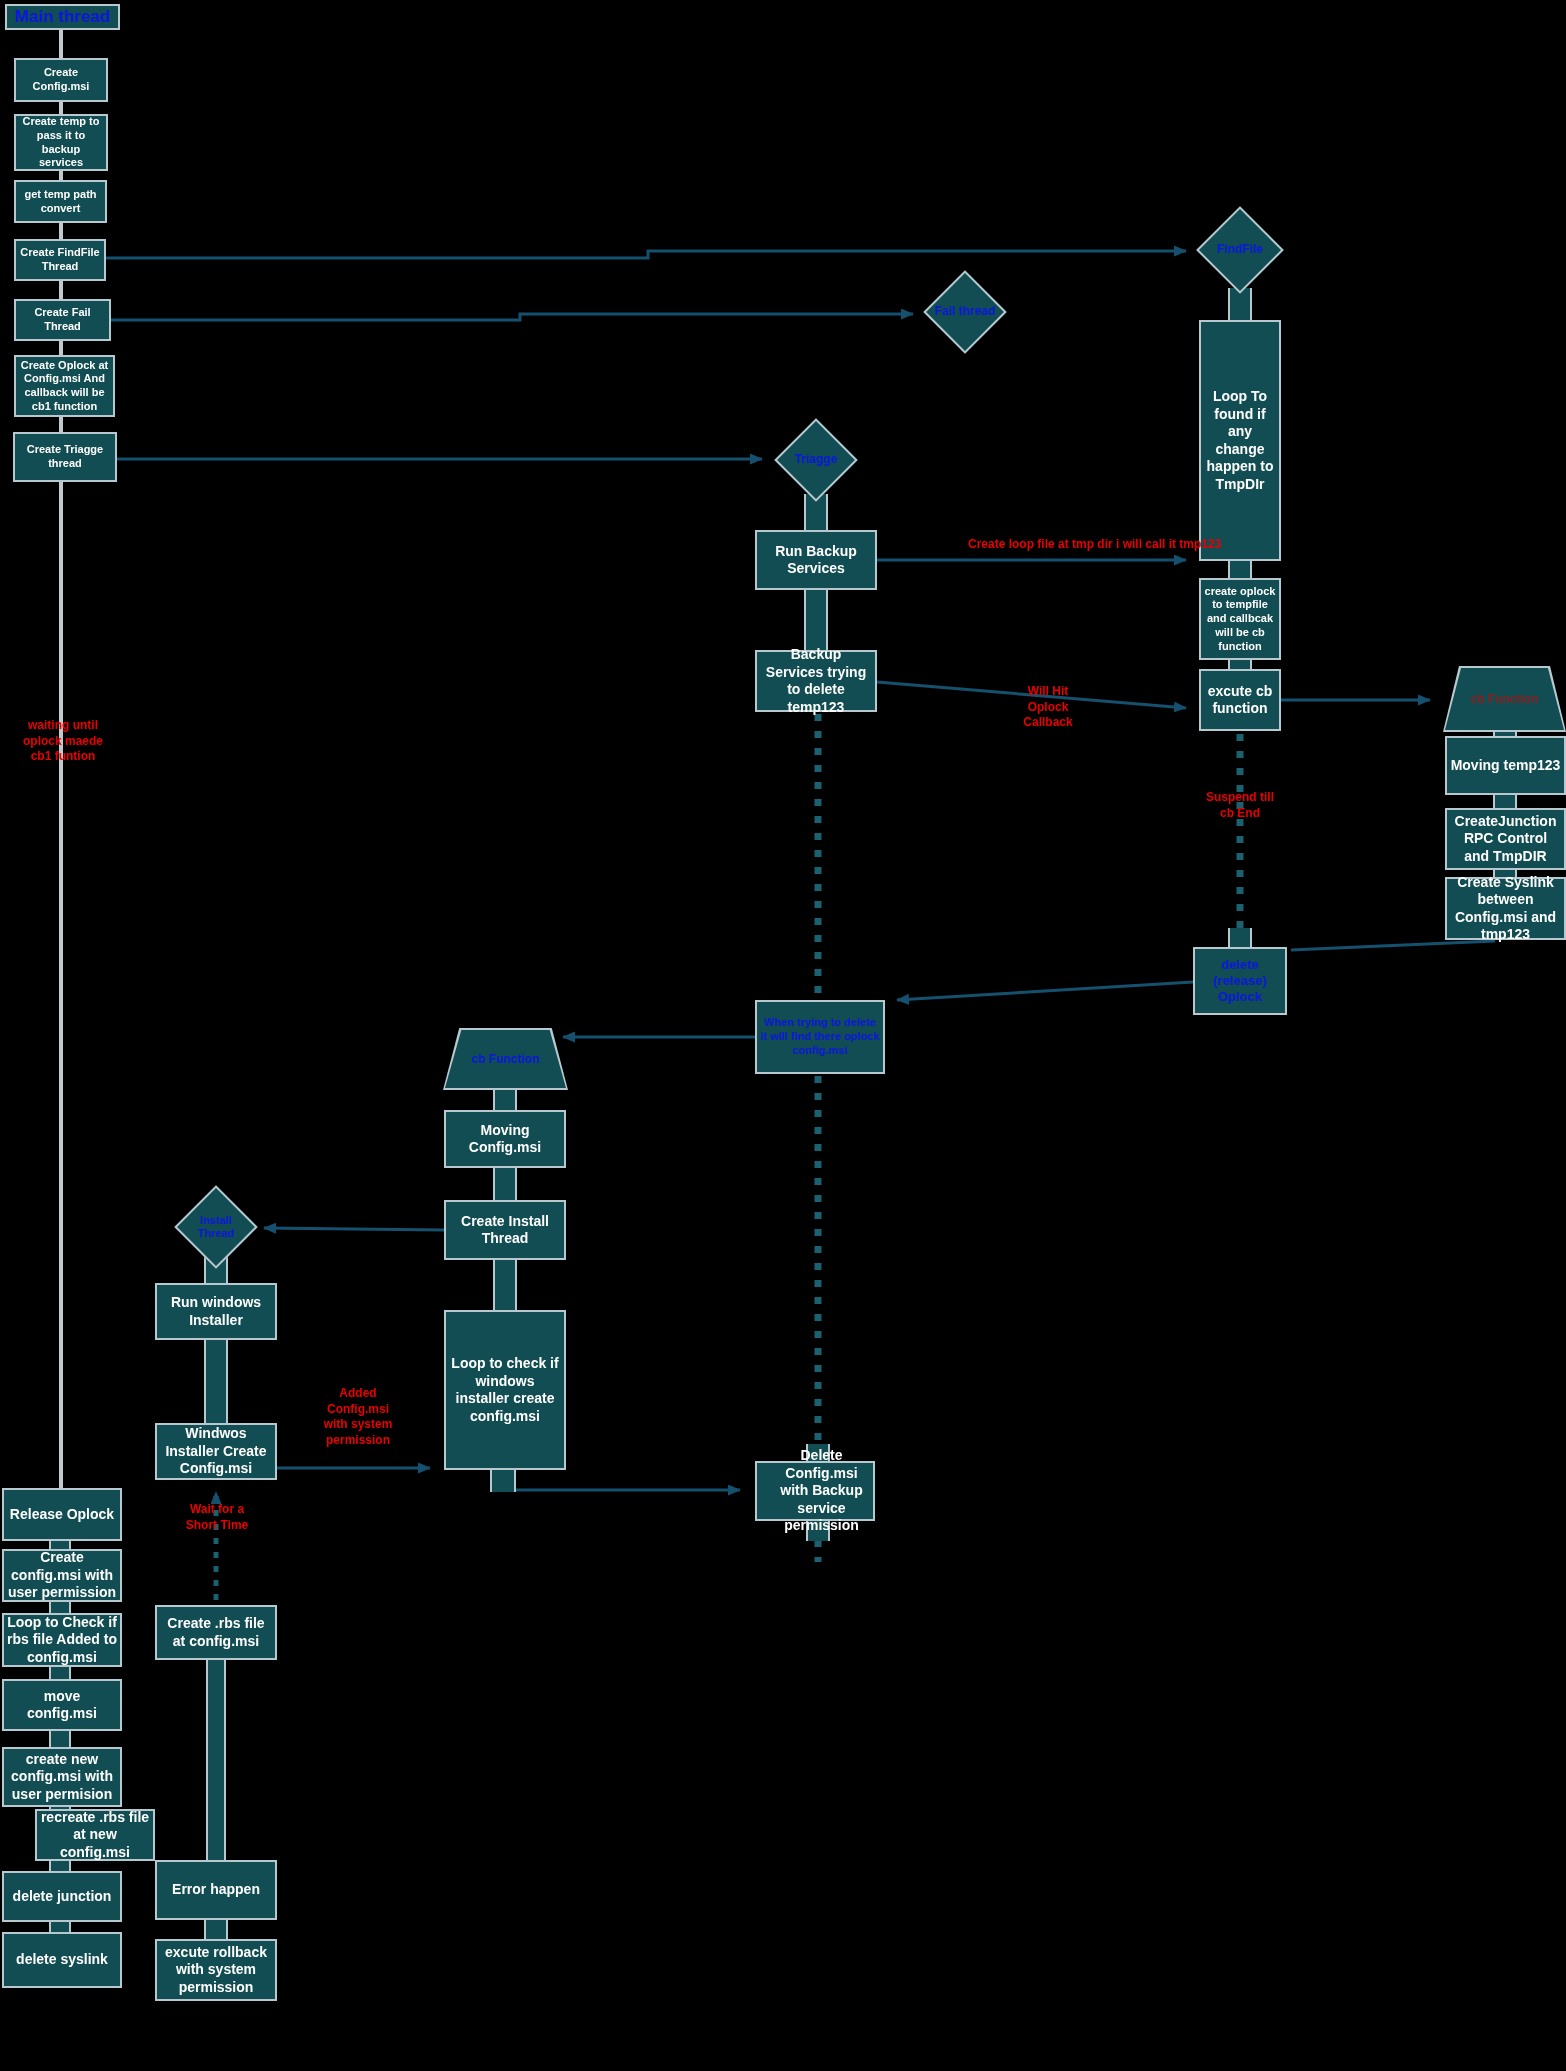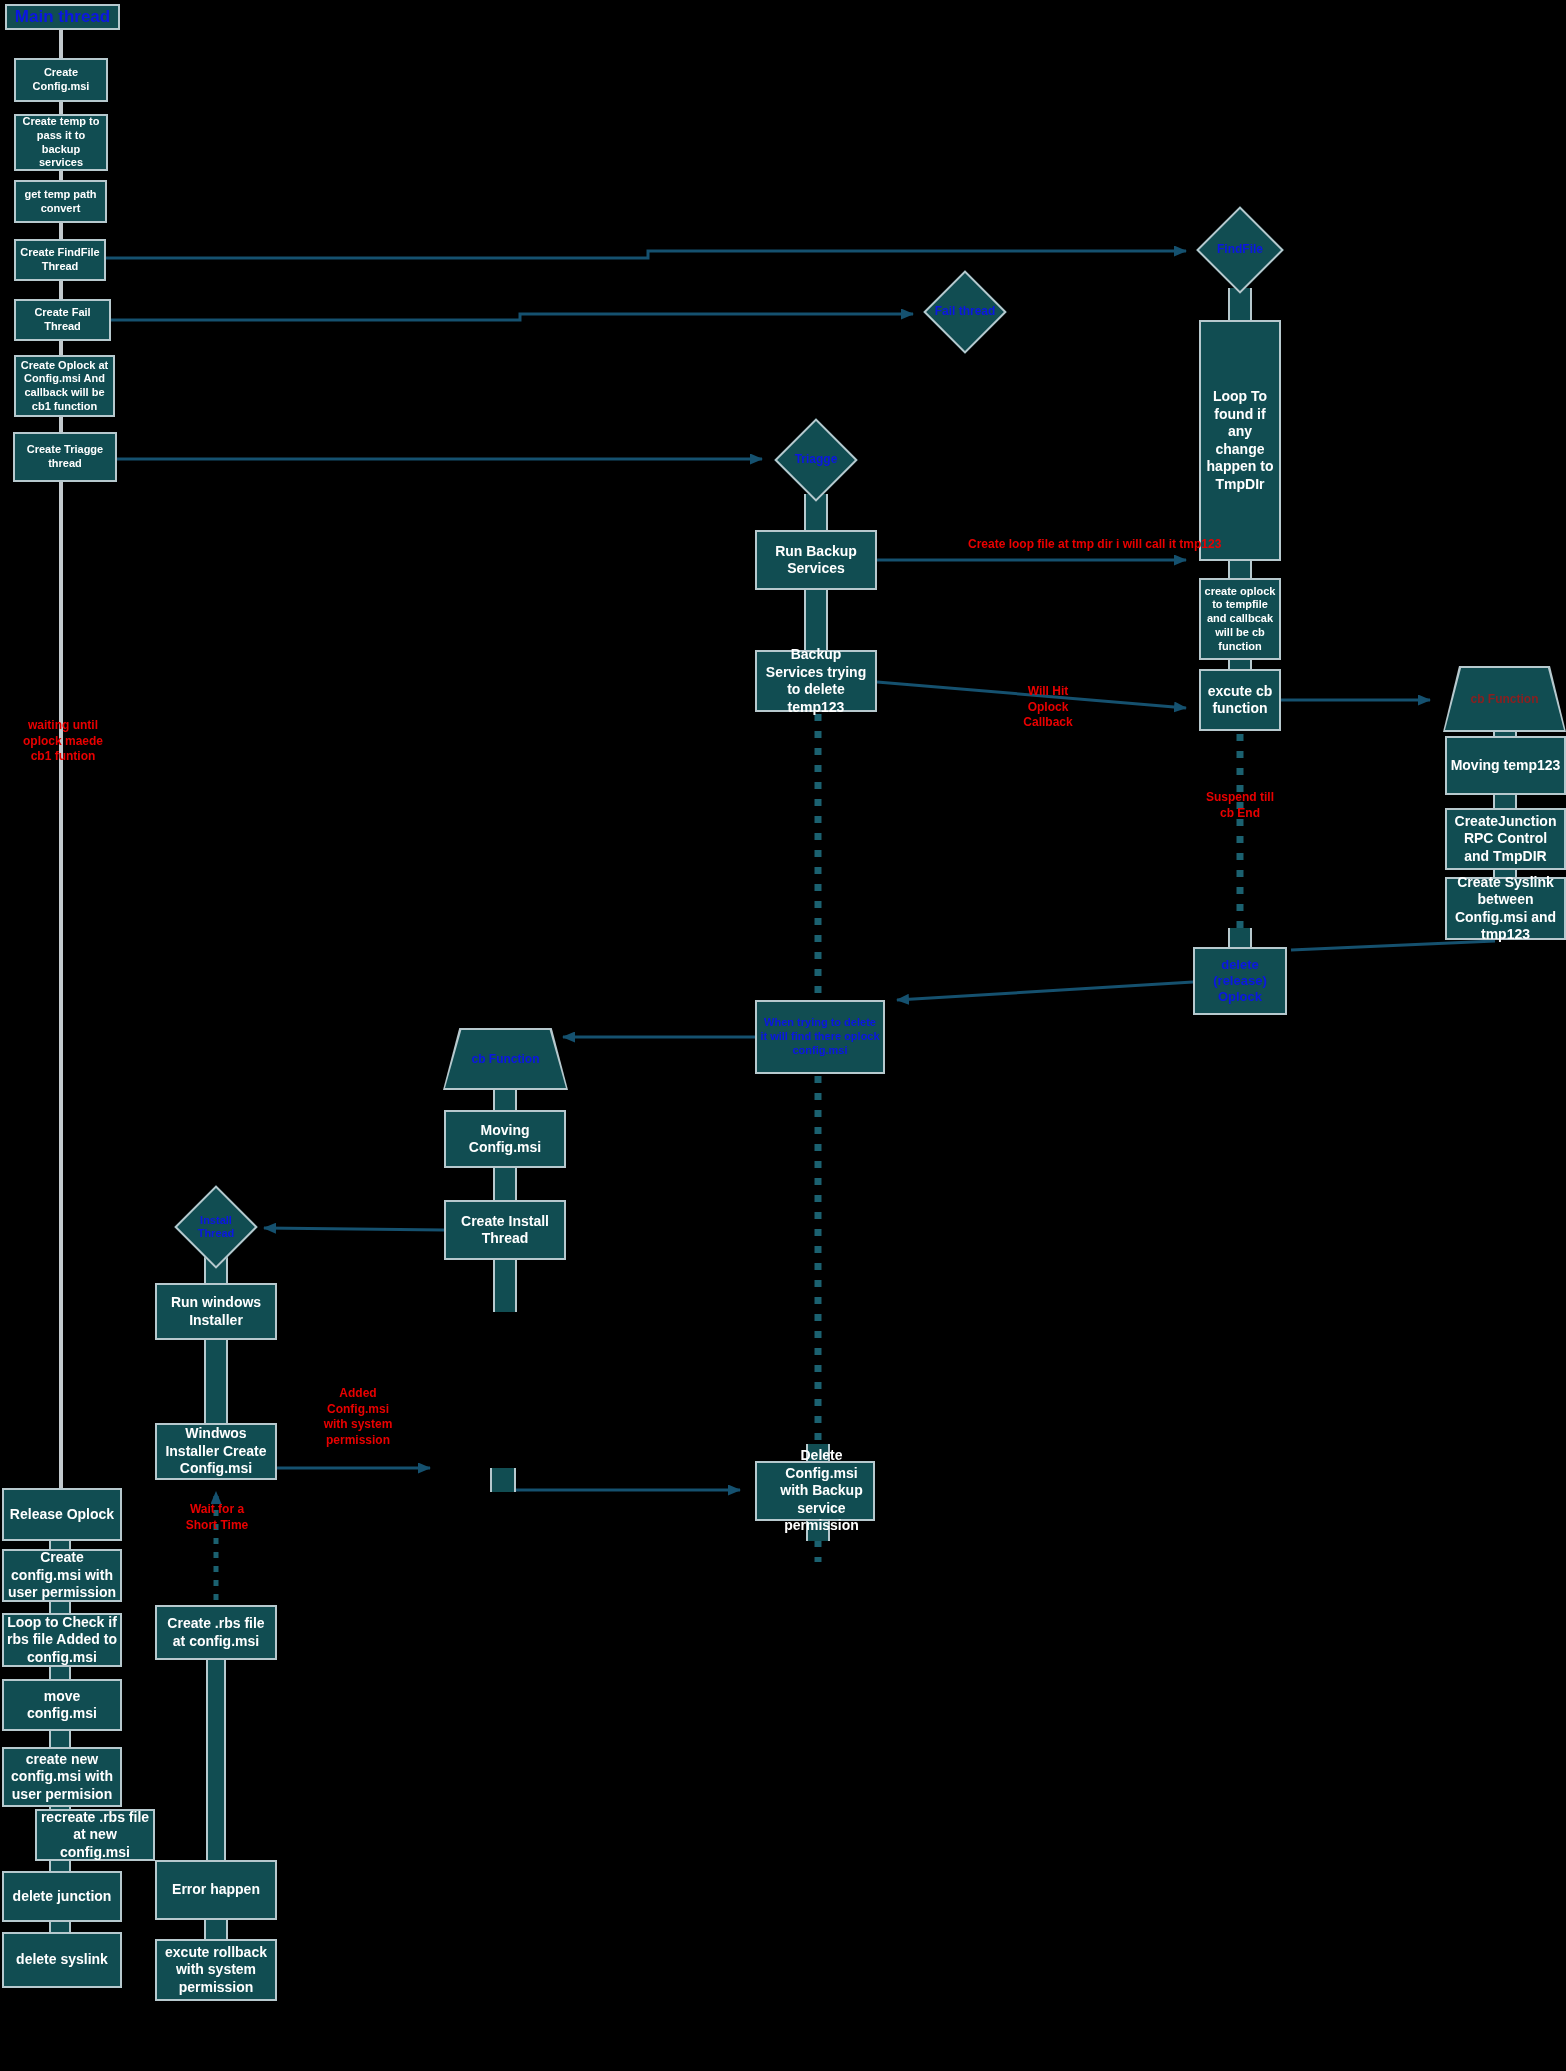--- a/index.html
+++ b/index.html
@@ -173,20 +173,23 @@
     <div class="t-label t-blue">
         <span>cb Function</span>
       </div>
   </div>
   <div class="node" style="left:444px;top:1110px;width:122px;height:58px;">
       <span>Moving Config.msi</span>
     </div>
   <div class="node" style="left:444px;top:1200px;width:122px;height:60px;">
       <span>Create Install Thread</span>
     </div>
+  <div class="node" style="left:444px;top:1310px;width:122px;height:160px;">
+      <span>Loop to check if windows installer create config.msi</span>
+    </div>
 
   <div class="diamond" style="left:774px;top:418px;width:84px;height:84px;">
     <div class="rot" style="width:59px;height:59px;"></div>
     <div class="dlabel">
         <span>Triagge</span>
       </div>
   </div>
   <div class="node" style="left:755px;top:530px;width:122px;height:60px;">
       <span>Run Backup Services</span>
     </div>

